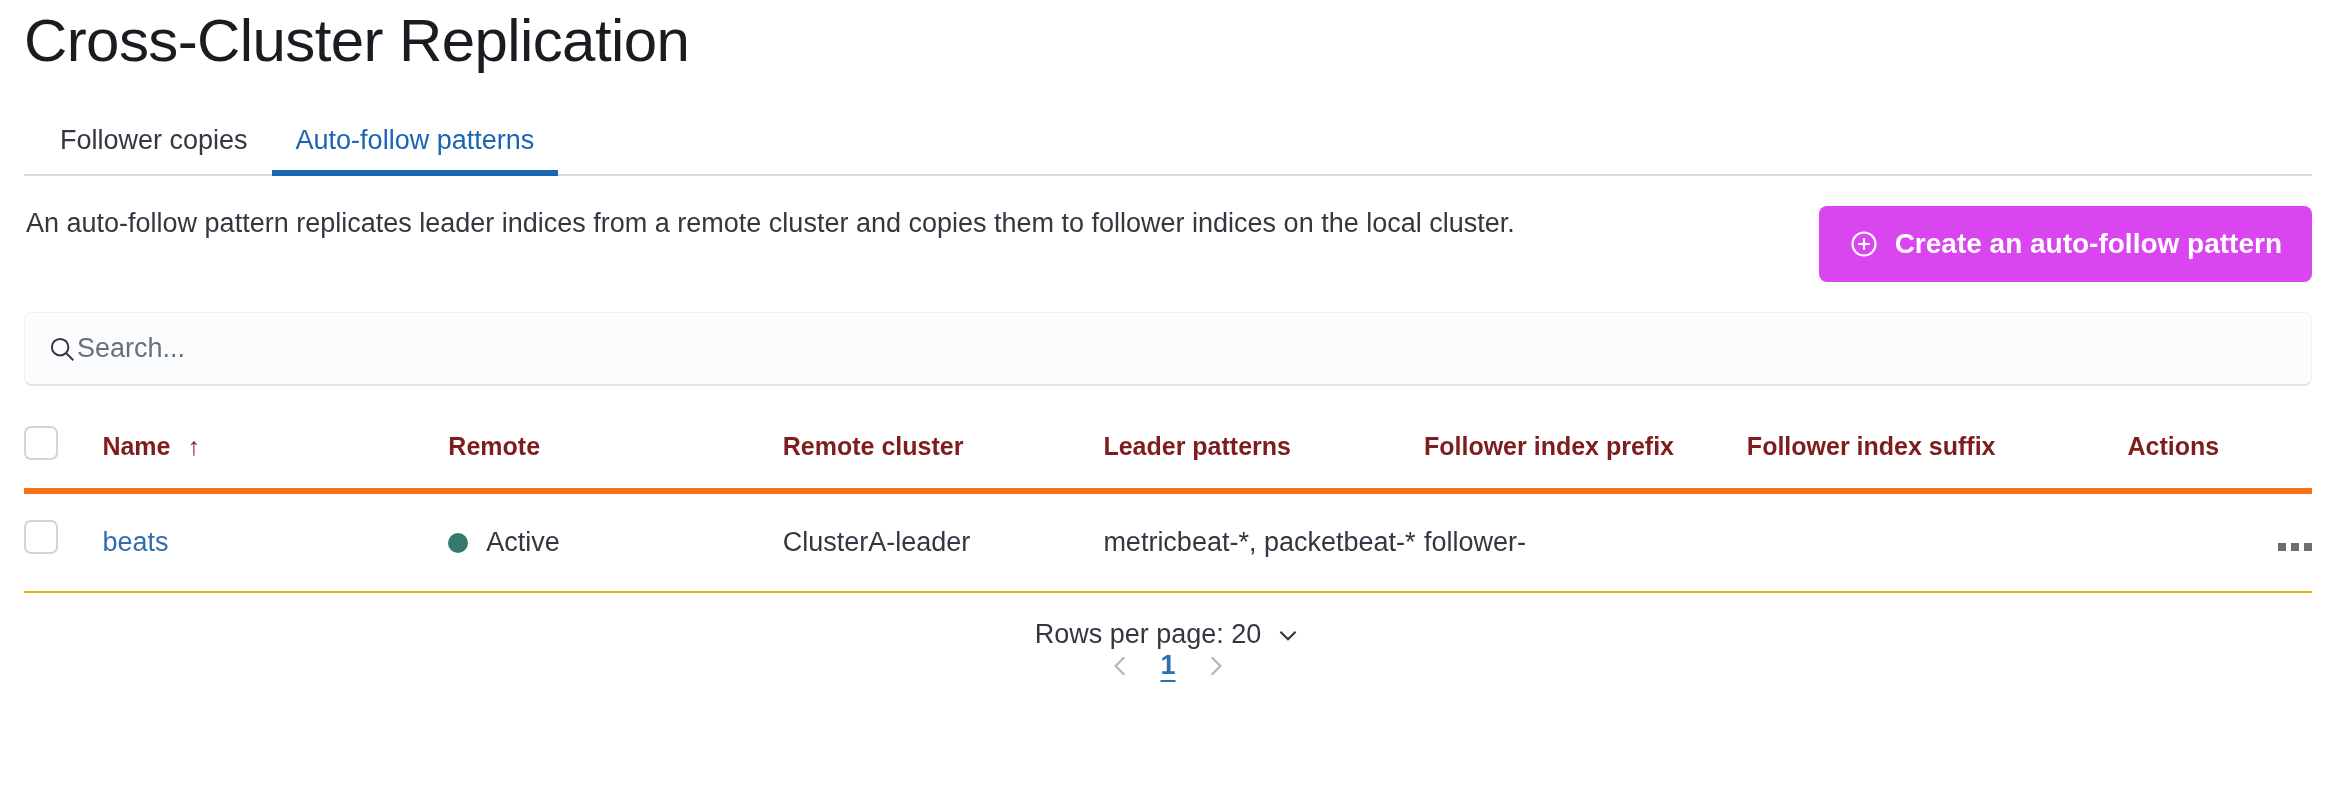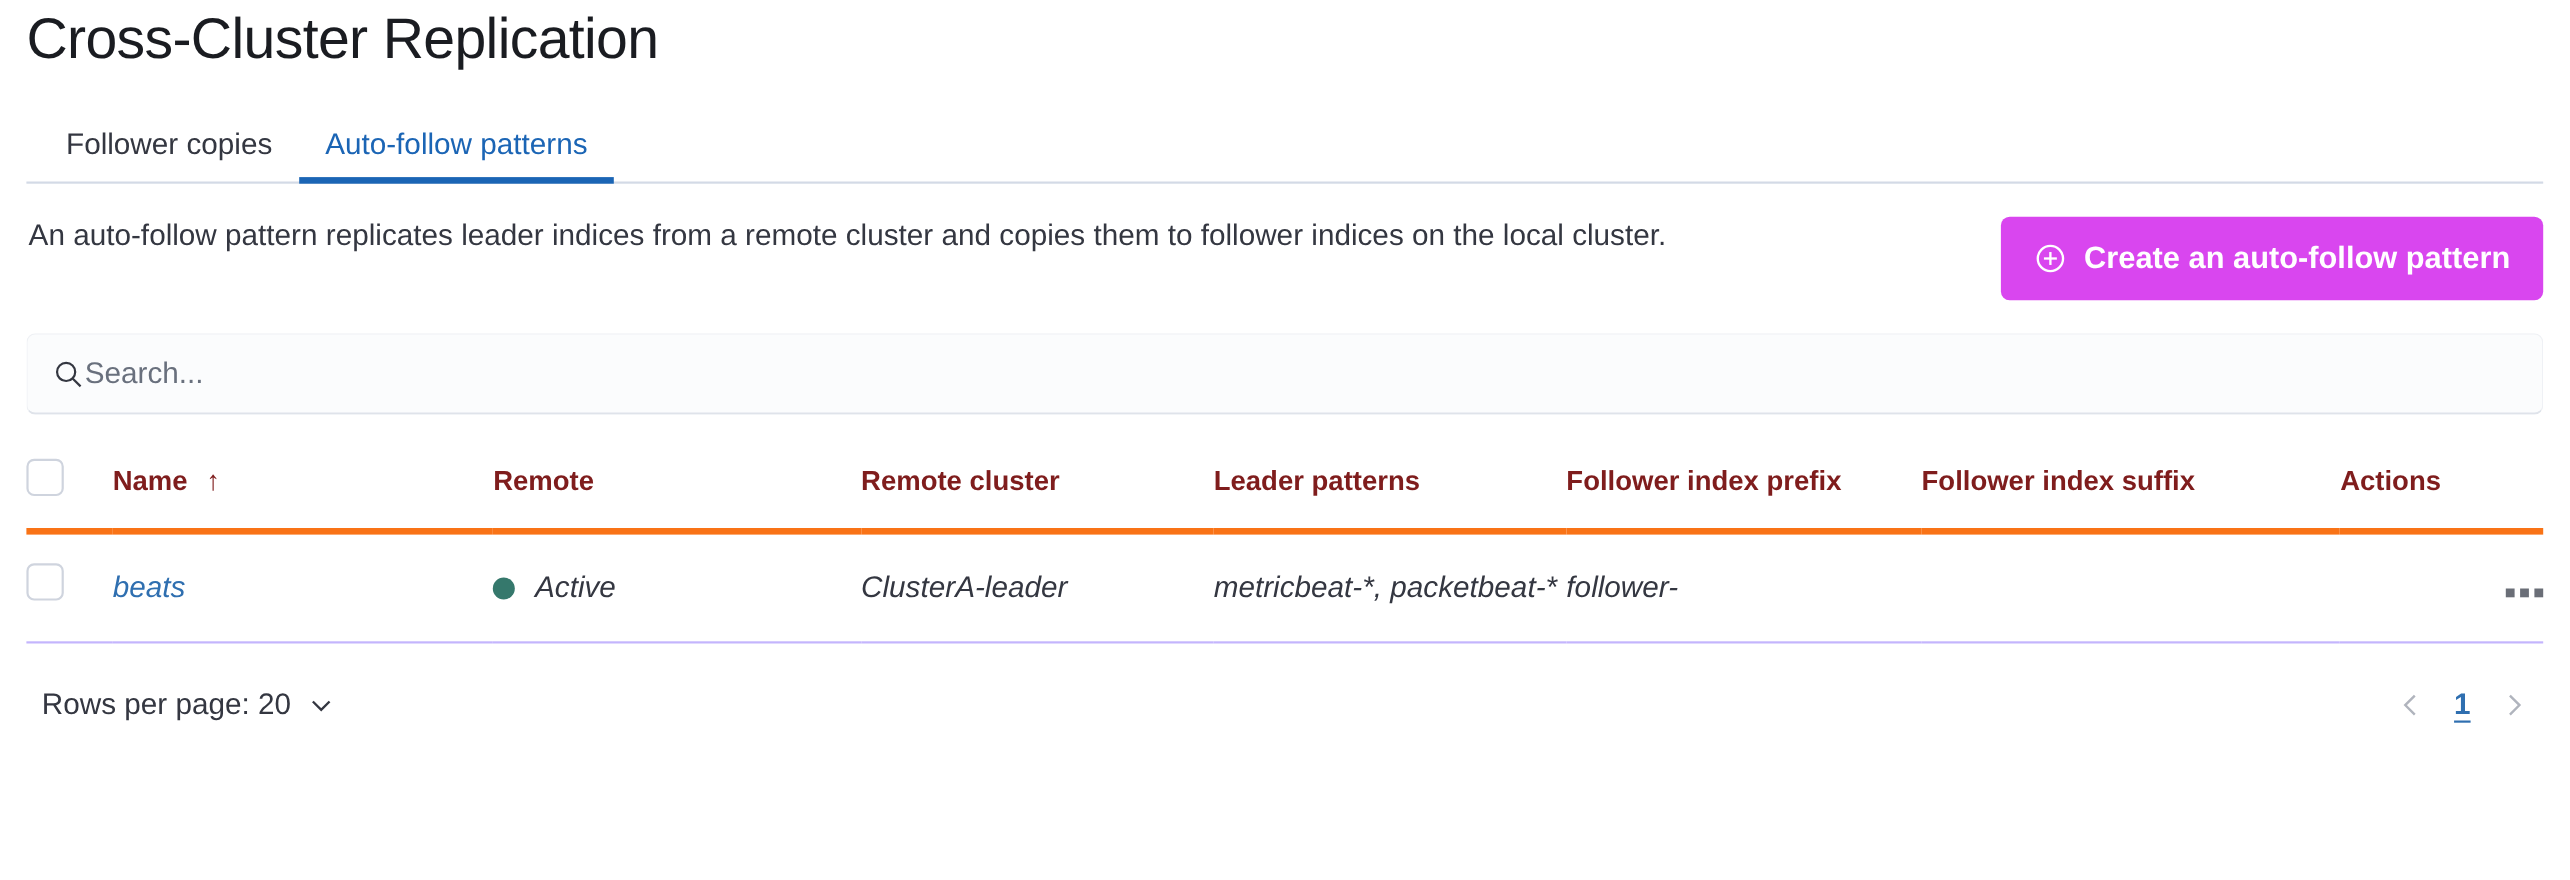--- a/index.html
+++ b/index.html
@@ -15,21 +15,21 @@
 
   .page {
     width: 2336px;
     height: 800px;
     position: relative;
     padding: 0 24px;
   }
 
   
   .page-title {
-    font-size: 52px;
+    font-size: 60px;
     line-height: 1.1;
     font-weight: 400;
     color: #1a1c21;
     letter-spacing: -0.6px;
     padding-top: 8px;
   }
 
   
   .tabs {
     margin-top: 34px;
@@ -134,24 +134,23 @@
     font-weight: 700;
     color: #7f1d1d;
     padding: 14px 0 22px 0;
     border-bottom: 6px solid #f97316;
     vertical-align: middle;
   }
   table.ccr-table td {
     font-size: 27px;
     color: #343741;
     padding: 26px 0;
-    border-bottom: 2px solid #c4b5fd;
+    border-bottom: 2px solid #eab308;
     vertical-align: middle;
     line-height: 1.45;
-    font-style: italic;
   }
   .col-check { width: 68px; }
   .col-name { width: 300px; }
   .col-status { width: 290px; }
   .col-remote { width: 278px; }
   .col-leader { width: 278px; }
   .col-prefix { width: 280px; }
   .col-suffix { width: 330px; }
   .col-actions { width: 160px; text-align: right; }
   th.col-actions { text-align: right; padding-right: 6px; }
@@ -178,22 +177,23 @@
   }
   .actions-dots i {
     width: 8px; height: 8px; background: #6a6e77; display: block;
   }
 
   
   .footer {
     display: flex;
     align-items: center;
     justify-content: space-between;
-    margin-top: 40px;
+    margin-top: 26px;
     padding: 0 14px;
+    flex-direction: column;
   }
   .rows-per-page {
     display: inline-flex;
     align-items: center;
     gap: 14px;
     font-size: 27px;
     color: #343741;
     cursor: pointer;
   }
   .chevron-down { width: 26px; height: 26px; }

